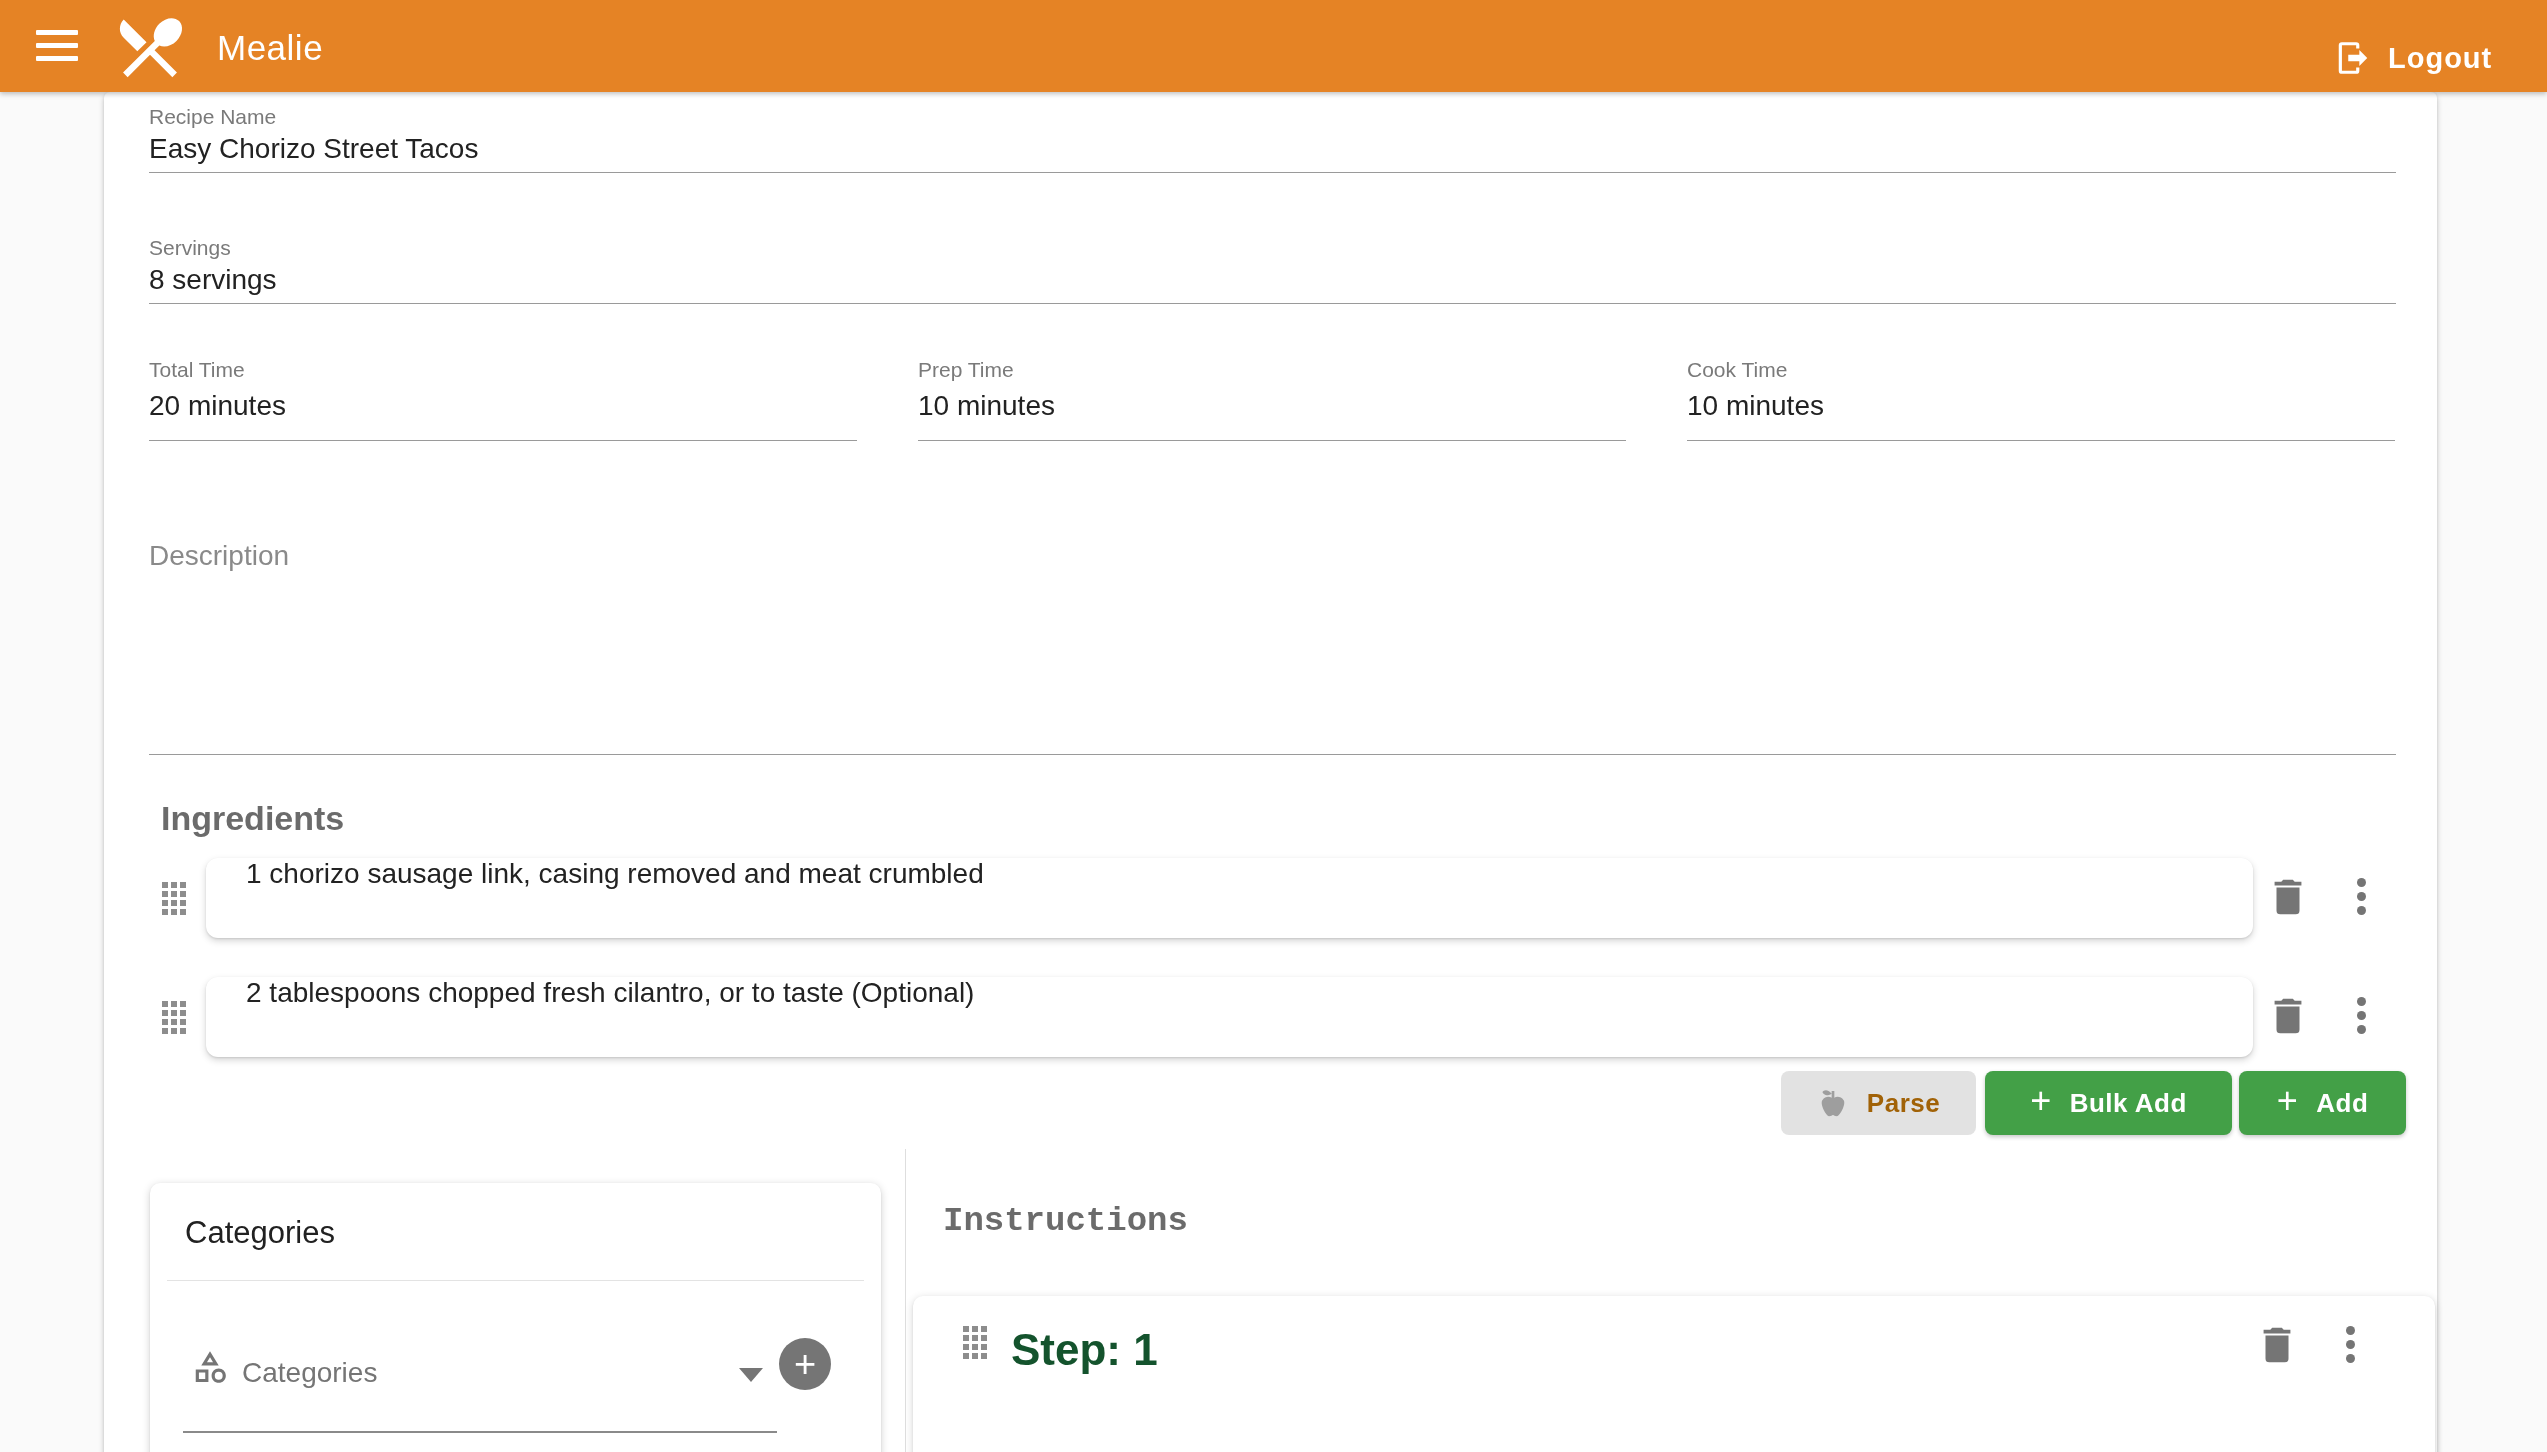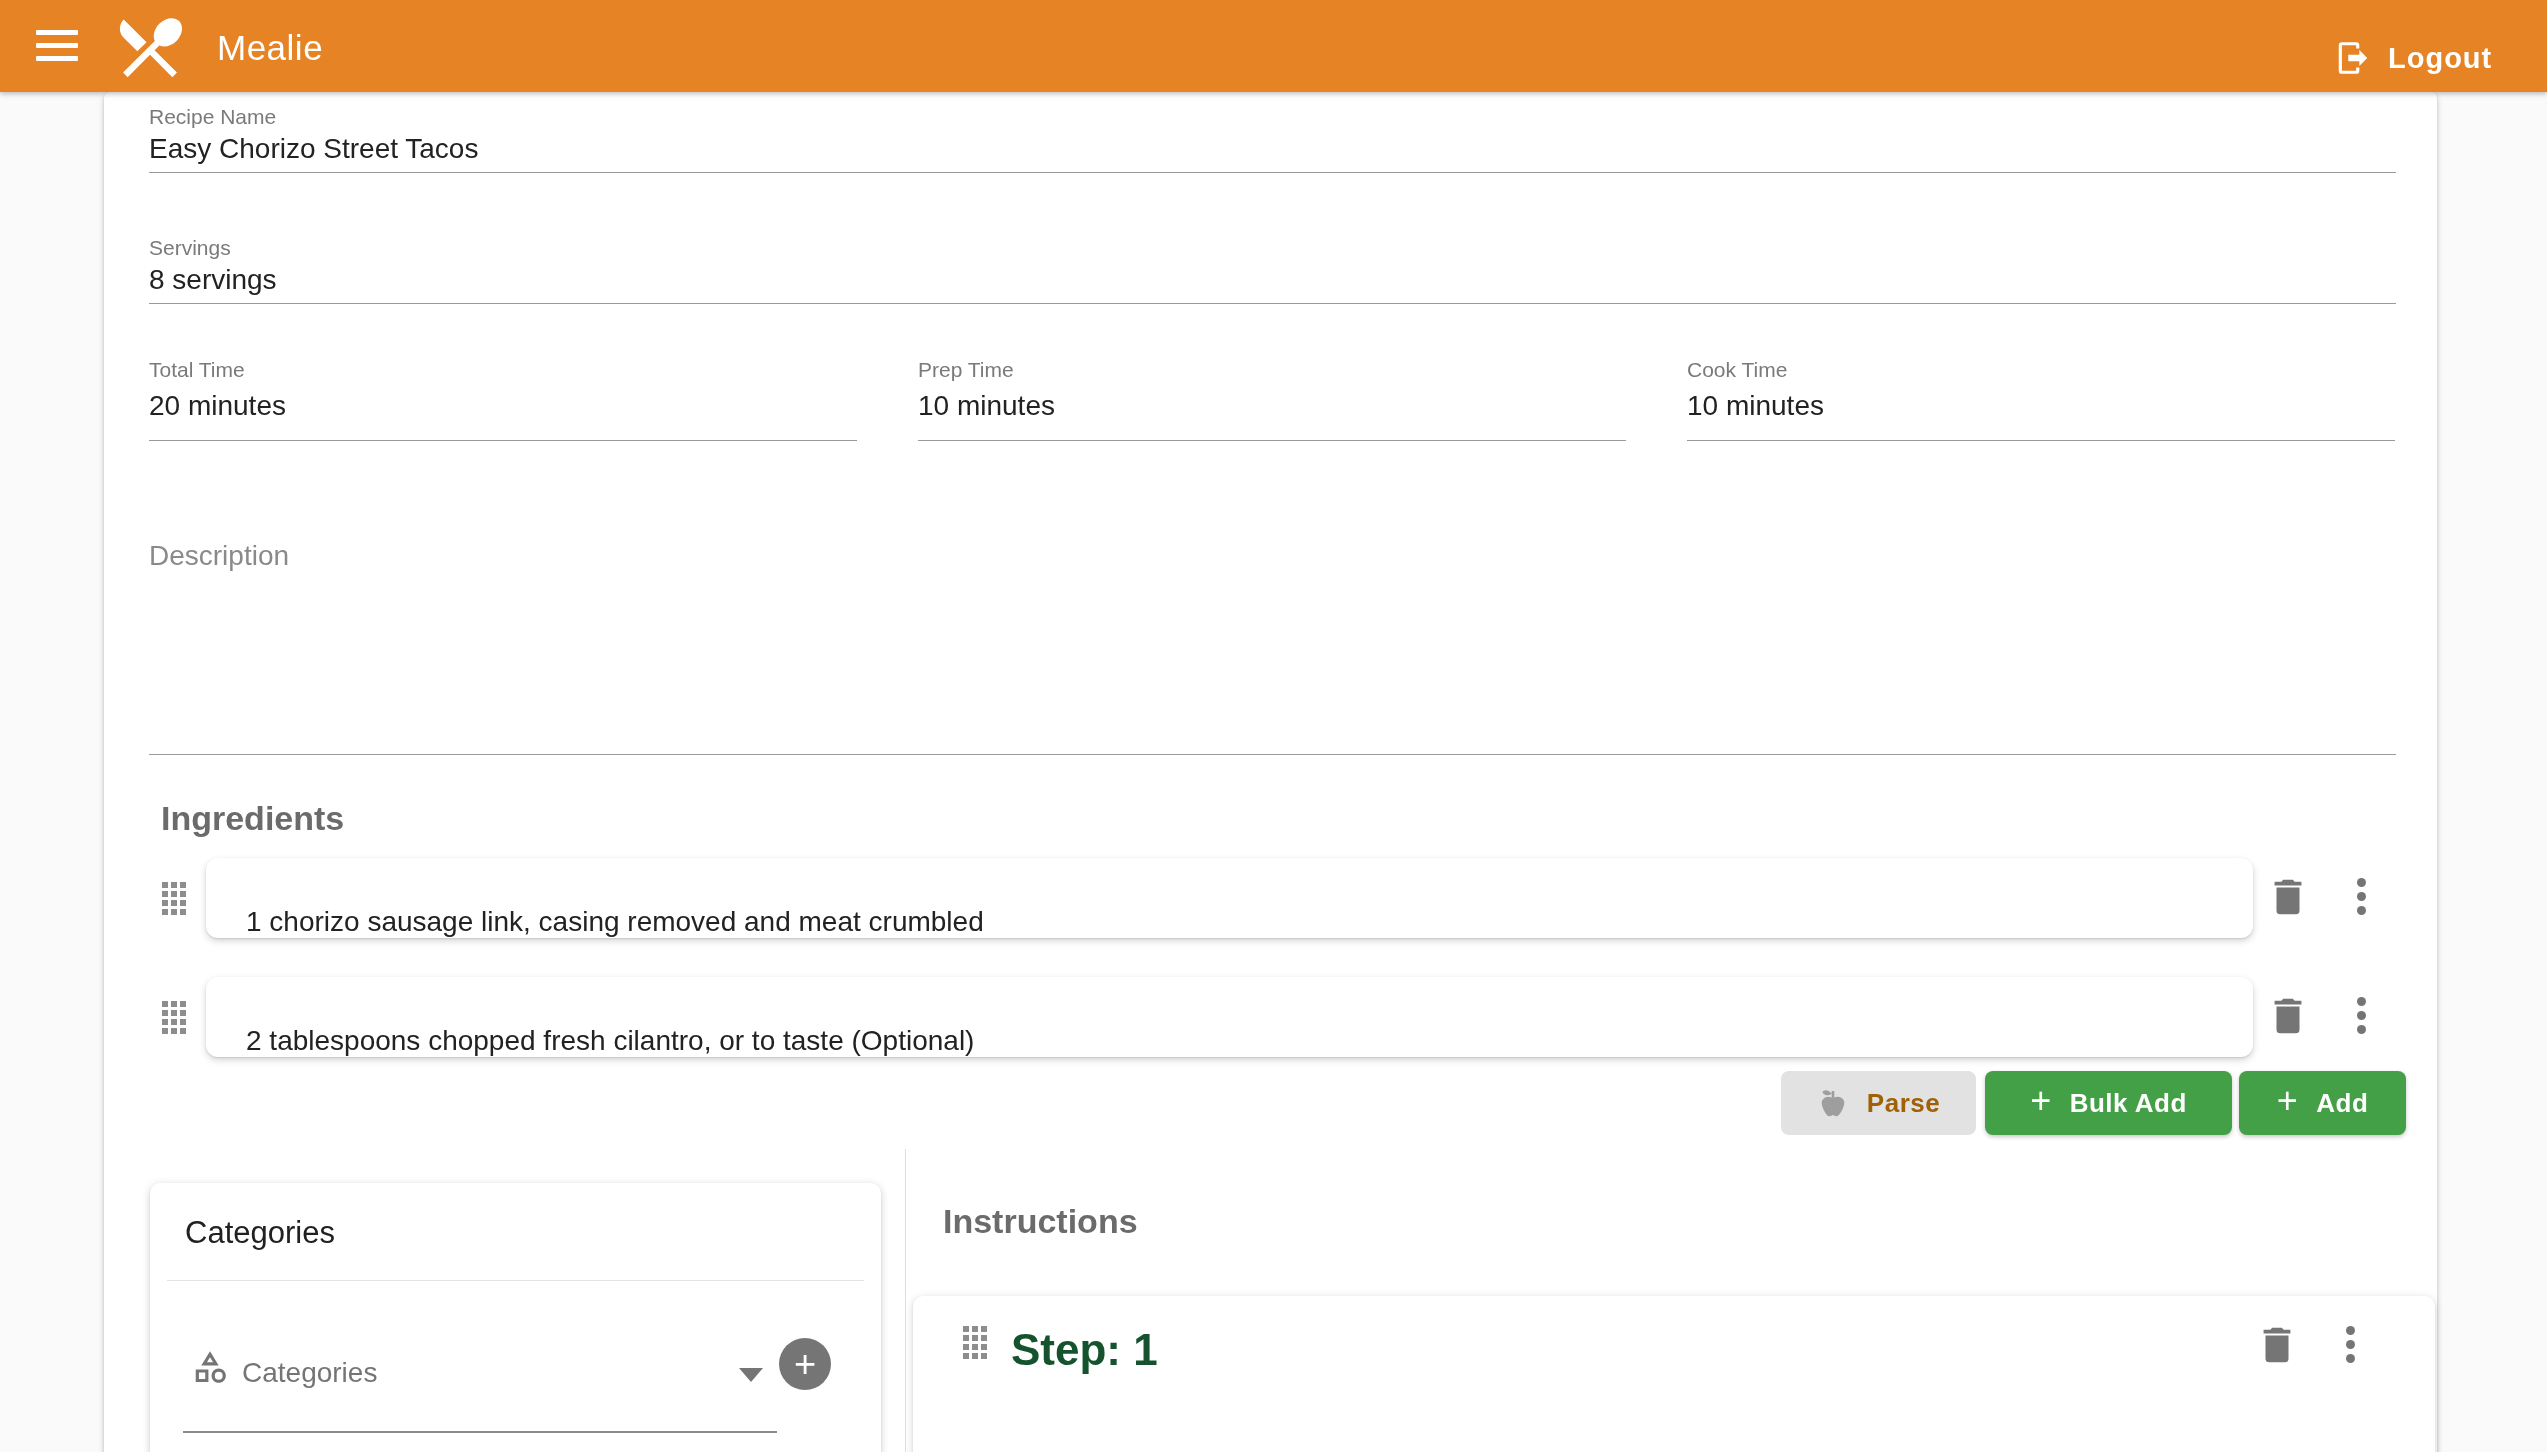--- a/index.html
+++ b/index.html
@@ -51,21 +51,21 @@
   .ing-row{position:absolute;left:0;width:2333px;height:80px;}
   .drag-handle{
     display:grid;grid-template-columns:repeat(3,6px);grid-template-rows:repeat(4,6px);
     gap:3px;cursor:grab;
   }
   .drag-handle i{background:#8d8d8d;width:6px;height:6px;display:block;}
   .ing-row .drag-handle{position:absolute;left:58px;top:24px;}
   .ing-item{
     position:absolute;left:102px;top:0;width:2047px;height:80px;background:#fff;border-radius:12px;
     box-shadow:0 3px 7px rgba(0,0,0,0.17), 0 1px 2px rgba(0,0,0,0.10);
-    display:flex;align-items:flex-end;cursor:text;
+    display:flex;align-items:flex-start;cursor:text;
   }
   .ing-item .txt{margin-left:40px;font-size:28px;color:#222;}
   .icon-btn{position:absolute;cursor:pointer;background:none;border:none;padding:0;}
   .kebab{position:relative;width:9px;height:9px;border-radius:50%;background:#757575;}
   .kebab::before,.kebab::after{content:"";position:absolute;left:0;width:9px;height:9px;border-radius:50%;background:#757575;}
   .kebab::before{top:14px;}
   .kebab::after{top:28px;}
 
   
   .btn{
@@ -244,21 +244,21 @@
         <path fill="#757575" d="M11,13.5V21.5H3V13.5H11M9,15.5H5V19.5H9V15.5M12,2L17.5,11H6.5L12,2M12,5.86L10.08,9H13.92L12,5.86M17.5,13C20,13 22,15 22,17.5C22,20 20,22 17.5,22C15,22 13,20 13,17.5C13,15 15,13 17.5,13M17.5,15A2.5,2.5 0 0,0 15,17.5A2.5,2.5 0 0,0 17.5,20A2.5,2.5 0 0,0 20,17.5A2.5,2.5 0 0,0 17.5,15Z"></path>
       </svg>
       <div class="cat-select-label">Categories</div>
       <div class="caret"></div>
       <button class="plus-fab">
         <span>+</span>
       </button>
       <div class="cat-underline"></div>
     </div>
 
-    <h2 class="sec-heading instr-heading" style="position:absolute;">Instructions</h2>
+    <h2 class="sec-heading instr-heading" style="position:absolute;font-family:Liberation Mono, monospace;">Instructions</h2>
 
     <div class="step-card">
       <div class="drag-handle">
         <i></i>
           <i></i>
           <i></i>
           <i></i>
           <i></i>
           <i></i>
           <i></i>

